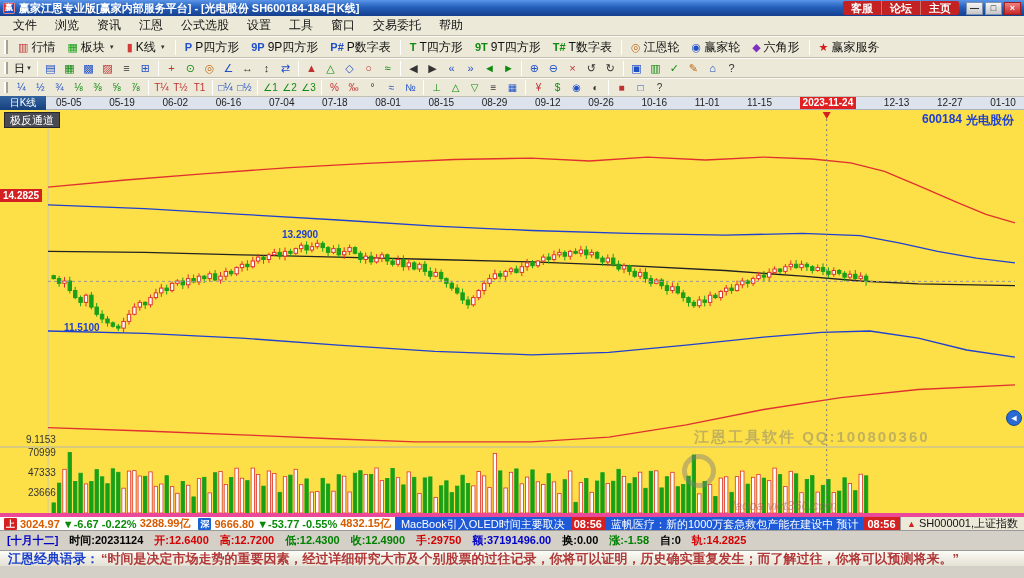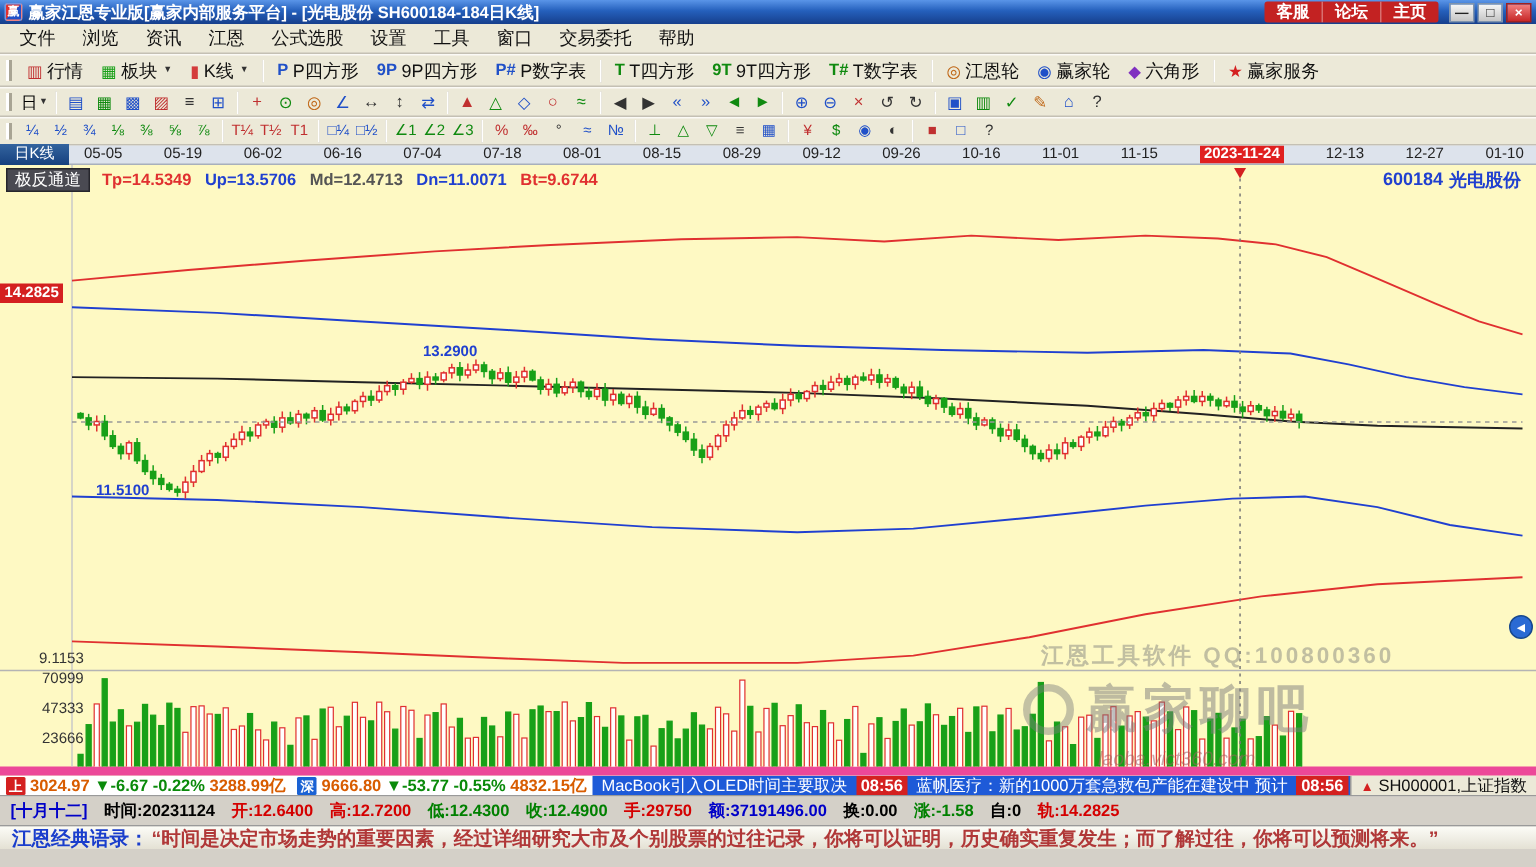--- a/index.html
+++ b/index.html
@@ -29,21 +29,21 @@
 .caret{font-size:6px;color:#333;margin-left:1px}
 .ibtn{min-width:19px;height:17px;display:flex;align-items:center;justify-content:center;font-size:11px;border:1px solid transparent;background:transparent;padding:0 1px;font-family:inherit;cursor:default}
 .tb3 .ibtn{font-size:10px;height:15px}
 
 .ruler{height:13px;background:#dde3ec;display:flex;align-items:center;font-size:10px;color:#222;border-bottom:1px solid #a8b0bc}
 .ruler-tab{width:46px;height:14px;background:linear-gradient(#33649f,#16407e);color:#fff;font-size:10px;text-align:center;line-height:13px;flex:0 0 46px}
 .ruler-dates{flex:1;display:flex;justify-content:space-between;align-items:center;padding:0 8px 0 10px;overflow:hidden}
 .ruler-date{line-height:12px}
 .ruler-date.hot{background:#e02020;color:#fff;padding:0 3px;font-weight:bold}
 
-.chart{position:relative;height:407px;background:#fef9c3;border-bottom:6px solid #ec4899;overflow:hidden}
+.chart{position:relative;height:407px;background:#fde047;border-bottom:4px solid #ec4899;overflow:hidden}
 .chart svg{position:absolute;left:0;top:0}
 .ind-header{position:absolute;top:2px;left:4px;display:flex;gap:8px;align-items:center;font-size:11px}
 .ind-name{background:#4a4a52;color:#fff;padding:0 5px;font-size:11px;line-height:14px;border:1px solid #26262c}
 .ind-vals{display:flex;gap:9px;font-weight:bold}
 .corner{position:absolute;top:2px;right:10px;font-size:12px;color:#2040d0;font-weight:bold;display:flex;gap:4px}
 .ptag{position:absolute;left:0;top:79px;background:#d42020;color:#fff;font-size:10px;padding:0 3px;line-height:13px;font-weight:bold}
 .axis-low{position:absolute;left:26px;top:324px;font-size:10px;color:#333}
 .vlabel{position:absolute;left:28px;font-size:10px;color:#333;line-height:10px}
 .ann{position:absolute;font-size:10px;color:#2040d0;font-weight:bold}
 .wm1{position:absolute;left:694px;top:318px;font-size:15px;font-weight:bold;color:rgba(120,120,120,.45);letter-spacing:2px}
@@ -1274,48 +1274,39 @@
       <line x1="866.1" y1="163.6" x2="866.1" y2="175.7" stroke="#18a018" stroke-width="1"></line>
       <rect x="864.4" y="166.2" width="3.4" height="5.200000000000017" fill="#18a018" stroke="#18a018" stroke-width="1"></rect>
       <rect x="864.4" y="365.8" width="3.4" height="37.2" fill="#18a018" stroke="#18a018" stroke-width="0.8"></rect>
       <line x1="48" y1="171.4" x2="1015" y2="171.4" stroke="#999" stroke-dasharray="3,3" stroke-width="1"></line>
       <line x1="826.7" y1="9" x2="826.7" y2="403" stroke="#777" stroke-dasharray="2,3" stroke-width="1"></line>
       <path d="M822.7,2 L830.7,2 L826.7,9 Z" fill="#d42020"></path>
     </svg>
 
   <div class="ind-header">
     <span class="ind-name">极反通道</span>
-    <span class="ind-vals">
-
-    <span style="color: rgb(224, 48, 48);">Tp=14.5349</span>
-        <span style="color: rgb(32, 64, 208);">Up=13.5706</span>
-        <span style="color: rgb(85, 85, 85);">Md=12.4713</span>
-        <span style="color: rgb(32, 64, 208);">Dn=11.0071</span>
-        <span style="color: rgb(224, 48, 48);">Bt=9.6744</span>
-      </span>
   </div>
 
   <div class="corner">
     <span>600184</span>
     <span>光电股份</span>
   </div>
 
   <div class="ptag">14.2825</div>
   <div class="axis-low">9.1153</div>
   <div class="vlabel" style="top:338px">70999</div>
   <div class="vlabel" style="top:358px">47333</div>
   <div class="vlabel" style="top:378px">23666</div>
 
   <div class="ann" style="left:282px;top:119px">13.2900</div>
   <div class="ann" style="left:64px;top:212px">11.5100</div>
 
   <div class="wm1">江恩工具软件  QQ:100800360</div>
   <div class="brand">
     <span class="brand-circle"></span>
-    <span class="brand-text">赢家聊吧</span>
   </div>
   <div class="wm-url">laoba.vict360.com</div>
 
   <div class="collapse">◄</div>
 </div>
 
 <div class="sbar1">
   <span class="idx">
     <span class="tag tag-sh">上</span>
     <span class="val">3024.97</span>

